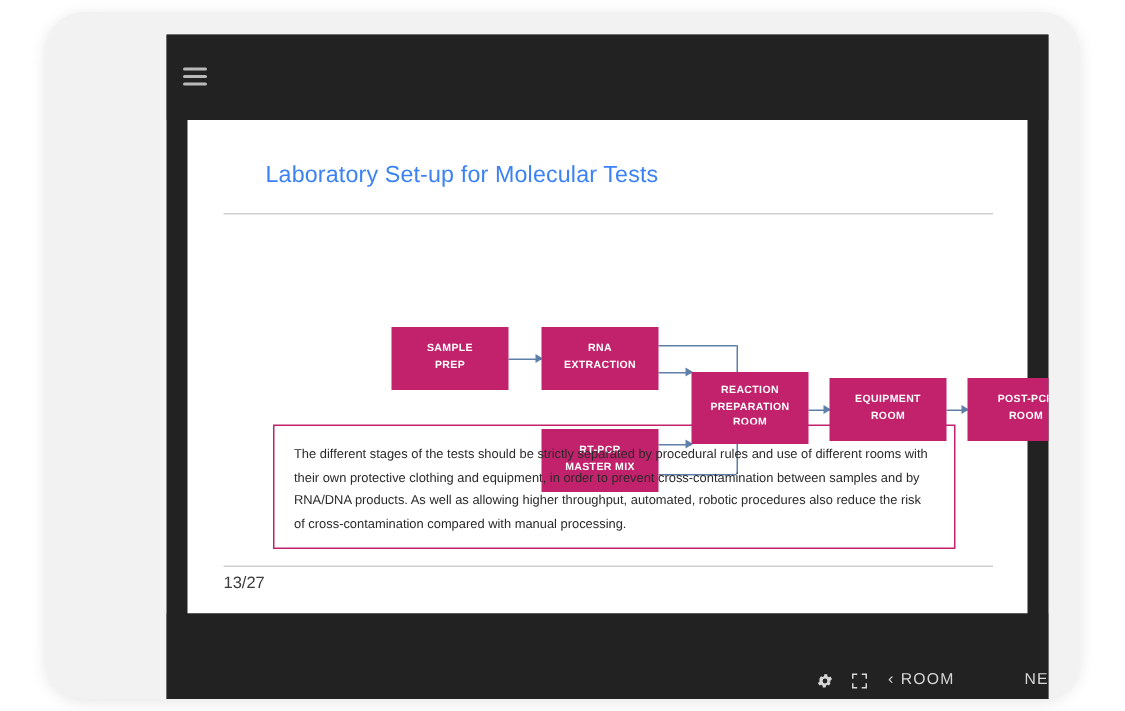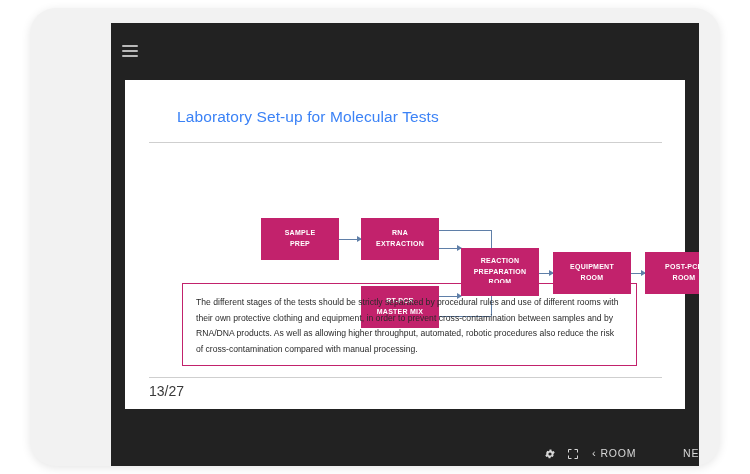--- a/index.html
+++ b/index.html
@@ -171,21 +171,21 @@
     left: 24px;
     top: 297px;
     width: 513px;
     height: 1px;
     background: #cfcfcf;
   }
   .page-num {
     position: absolute;
     left: 24px;
     top: 303px;
-    font-size: 14px;
+    font-size: 11px;
     color: #3a3a3a;
   }
 
   
   .bottombar {
     position: absolute;
     left: 0;
     top: 386px;
     width: 588px;
     height: 57px;

